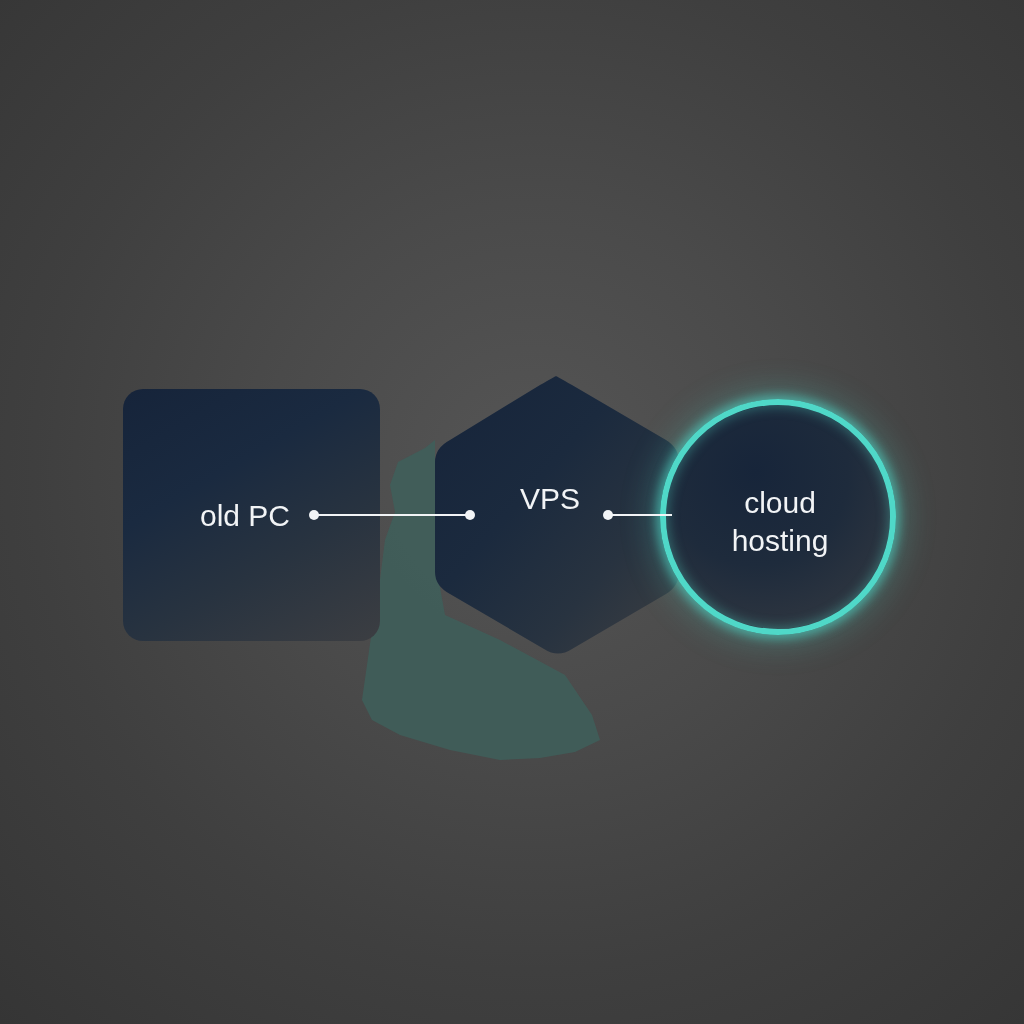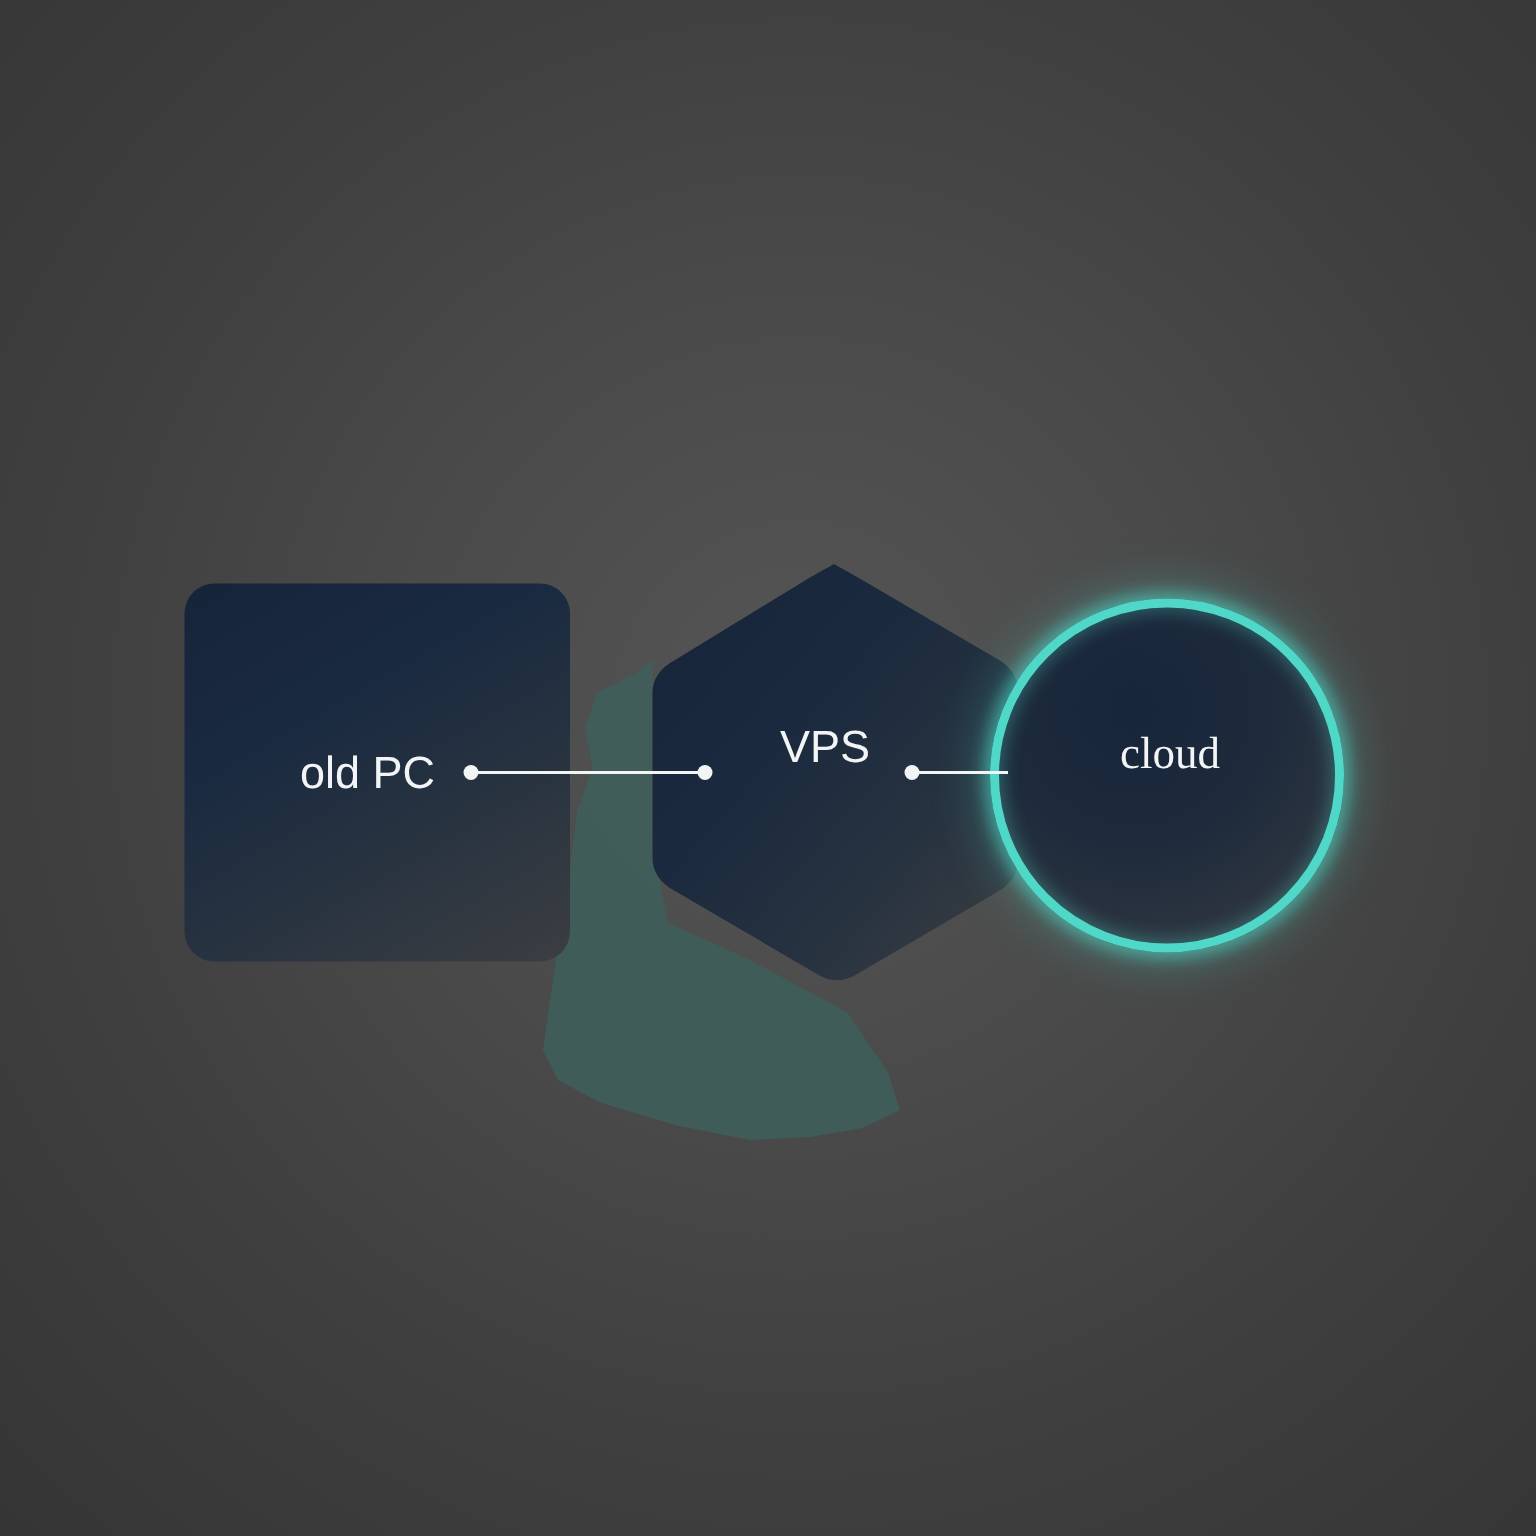--- a/index.html
+++ b/index.html
@@ -58,14 +58,15 @@
   <svg class="connector" viewBox="0 0 1024 1024">
     <line x1="314" y1="515" x2="470" y2="515" stroke="#f2f4f6" stroke-width="2"></line>
     <circle cx="314" cy="515" r="5" fill="#f2f4f6"></circle>
     <circle cx="470" cy="515" r="5" fill="#f2f4f6"></circle>
     <line x1="608" y1="515" x2="672" y2="515" stroke="#f2f4f6" stroke-width="2"></line>
     <circle cx="608" cy="515" r="5" fill="#f2f4f6"></circle>
   </svg>
 
   <div class="node-label" style="left:190px; top:497px; width:110px;">old PC</div>
   <div class="node-label" style="left:510px; top:480px; width:80px;">VPS</div>
-  <div class="node-label" style="left:710px; top:484px; width:140px;font-family:Liberation Serif, serif;">cloud</div>
+  <div class="node-label" style="left:710px; top:484px; width:140px;">cloud</div>
+  <div class="node-label" style="left:710px; top:522px; width:140px;">hosting</div>
 </div>
 
 </body></html>

